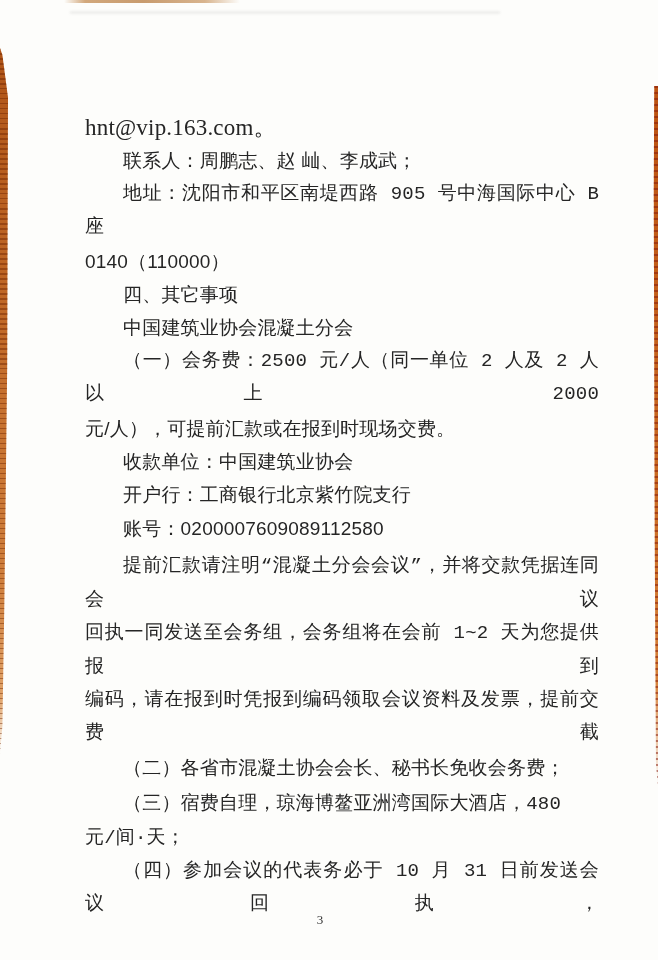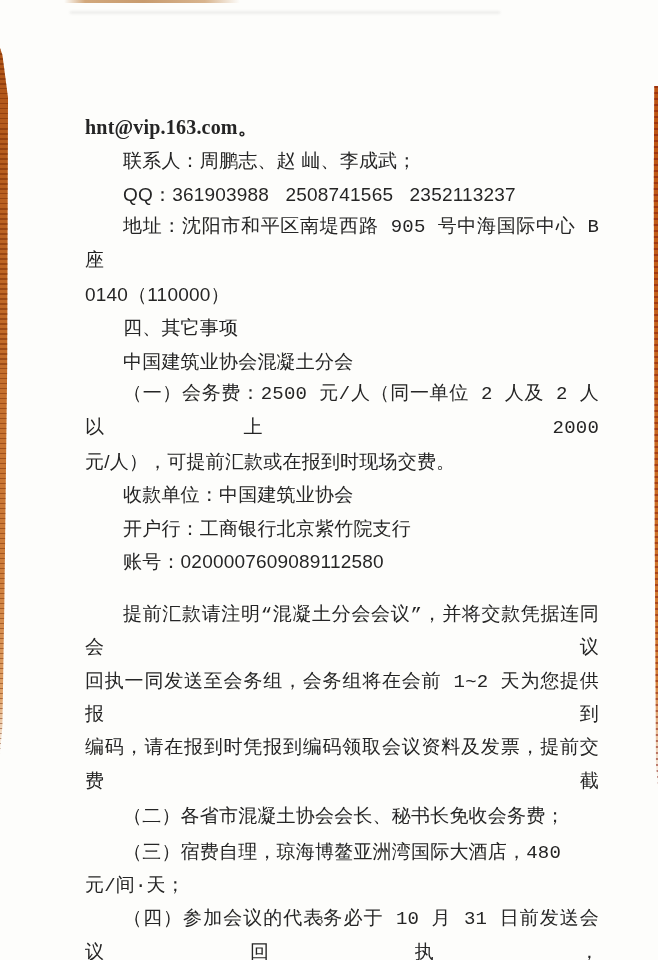--- a/index.html
+++ b/index.html
@@ -83,22 +83,21 @@
   .line.indent {
     text-indent: 2em;
   }
   .line.justify {
     text-align: justify;
     text-align-last: justify;
     font-family: Liberation Mono, monospace;
   }
   .line.serif {
     font-family: "Liberation Serif", serif;
-    font-size: 20px;
-    font-weight: bold;
+    font-size: 23px;
   }
   .page-number {
     position: absolute;
     left: 0;
     top: 912px;
     width: 640px;
     text-align: center;
     font-size: 13px;
     font-family: "Liberation Serif", serif;
     color: #333;
@@ -109,31 +108,30 @@
 
 <div class="page">
   <div class="edge-top"></div>
   <div class="smudge-top"></div>
   <div class="edge-left"></div>
   <div class="edge-right"></div>
 
   <div class="content" id="content">
       <div class="line serif">hnt@vip.163.com。</div>
       <div class="line indent">联系人：周鹏志、赵 屾、李成武；</div>
-      <div class="line indent">QQ：361903988   2508741565   2352113237</div>
       <div class="line indent justify">地址：沈阳市和平区南堤西路 905 号中海国际中心 B 座</div>
       <div class="line">0140（110000）</div>
       <div class="line indent">四、其它事项</div>
       <div class="line indent">中国建筑业协会混凝土分会</div>
       <div class="line indent justify">（一）会务费：2500 元/人（同一单位 2 人及 2 人以上 2000</div>
       <div class="line">元/人），可提前汇款或在报到时现场交费。</div>
       <div class="line indent">收款单位：中国建筑业协会</div>
       <div class="line indent">开户行：工商银行北京紫竹院支行</div>
       <div class="line indent">账号：0200007609089112580</div>
-      <div class="line indent justify" style="margin-top: 20px;">提前汇款请注明“混凝土分会会议”，并将交款凭据连同会议</div>
+      <div class="line indent justify" style="margin-top: 5px;">提前汇款请注明“混凝土分会会议”，并将交款凭据连同会议</div>
       <div class="line justify">回执一同发送至会务组，会务组将在会前 1~2 天为您提供报到</div>
       <div class="line justify">编码，请在报到时凭报到编码领取会议资料及发票，提前交费截</div>
       <div class="line indent">（二）各省市混凝土协会会长、秘书长免收会务费；</div>
       <div class="line indent" style="margin-top: 4px; font-family: Liberation Mono, monospace;">（三）宿费自理，琼海博鳌亚洲湾国际大酒店，480 元/间·天；</div>
       <div class="line indent justify">（四）参加会议的代表务必于 10 月 31 日前发送会议回执，</div>
     </div>
 
   <div class="page-number">3</div>
 </div>
 

